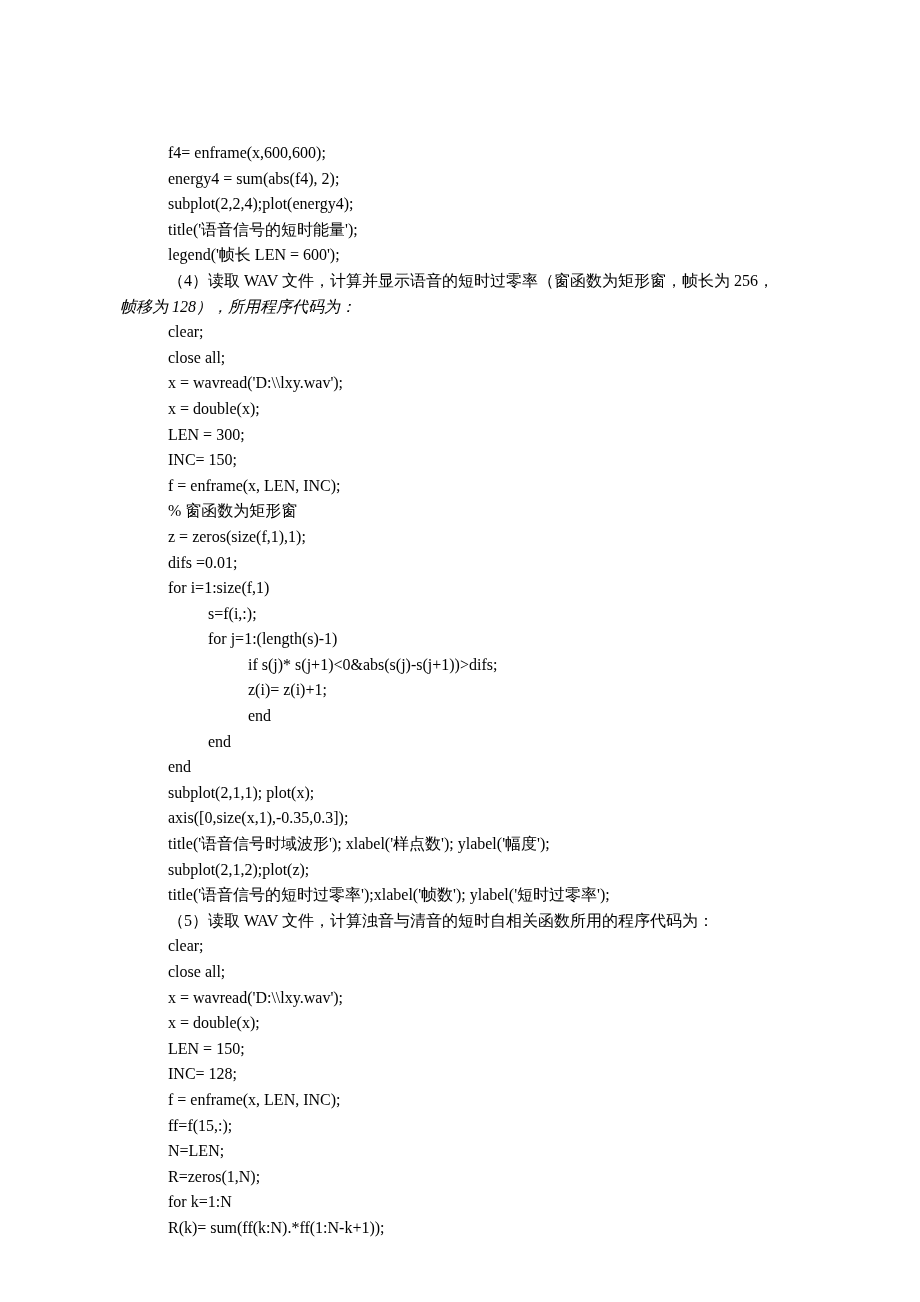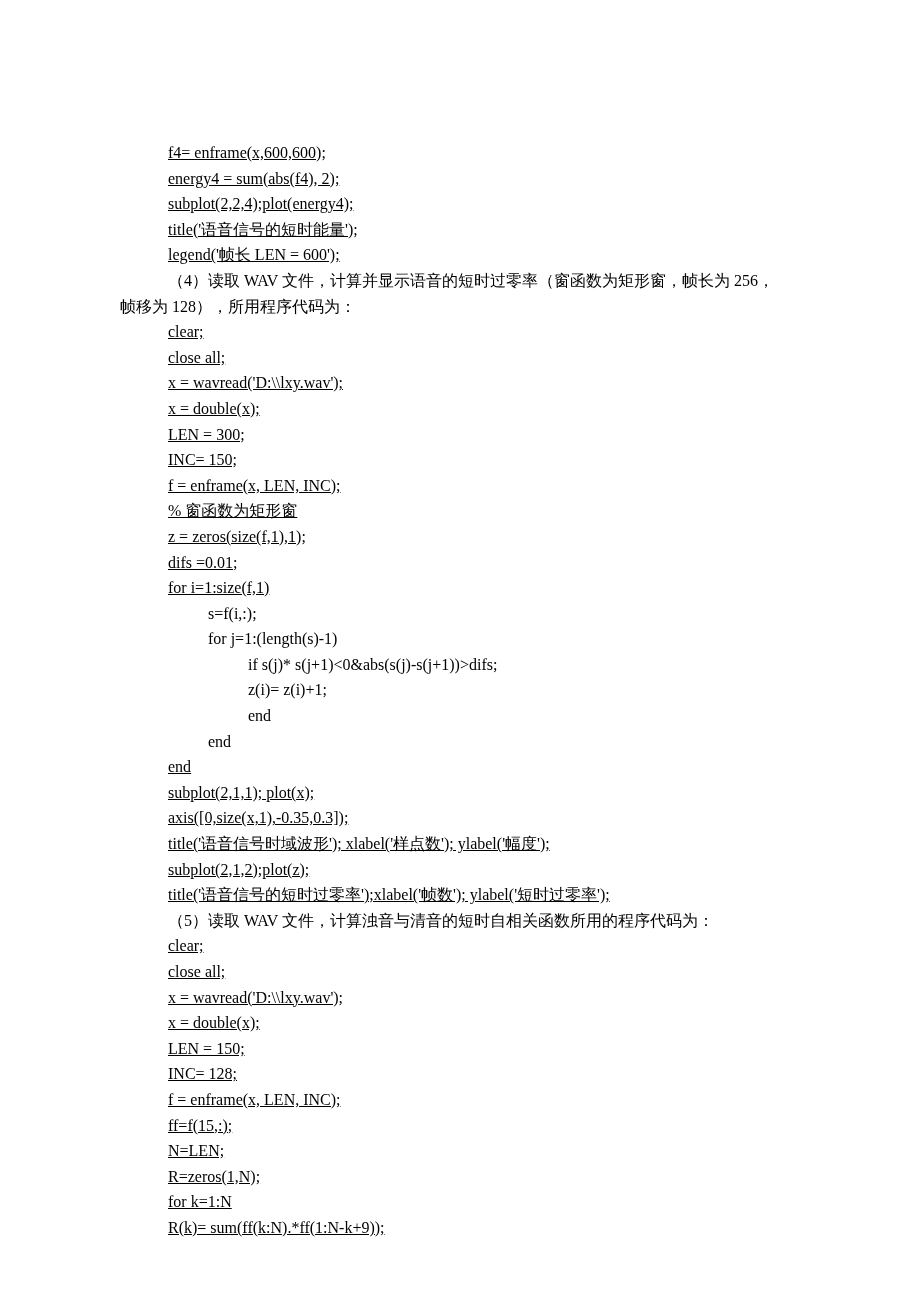--- a/index.html
+++ b/index.html
@@ -10,33 +10,33 @@
       width: 920px;
       font-size: 16px;
       line-height: 1.6;
       color: #000;
     }
     .page {
       padding: 140px 120px 80px 120px;
     }
     .code-line-indent1 {
       padding-left: 48px;
-      text-decoration: underline;
     }
     .code-line-indent2 {
       padding-left: 88px;
     }
     .code-line-indent3 {
       padding-left: 128px;
     }
     .paragraph-indent {
       padding-left: 48px;
     }
     .continuation {
       padding-left: 0;
+      font-style: italic;
     }
   </style>
 </head>
 <body>
 
 <div class="page" id="content-container">
 <div class="code-line-indent1">f4= enframe(x,600,600);</div>
     <div class="code-line-indent1">energy4 = sum(abs(f4), 2);</div>
     <div class="code-line-indent1">subplot(2,2,4);plot(energy4);</div>
     <div class="code-line-indent1">title('语音信号的短时能量');</div>
@@ -71,14 +71,14 @@
     <div class="code-line-indent1">close all;</div>
     <div class="code-line-indent1">x = wavread('D:\\lxy.wav');</div>
     <div class="code-line-indent1">x = double(x);</div>
     <div class="code-line-indent1">LEN = 150;</div>
     <div class="code-line-indent1">INC= 128;</div>
     <div class="code-line-indent1">f = enframe(x, LEN, INC);</div>
     <div class="code-line-indent1">ff=f(15,:);</div>
     <div class="code-line-indent1">N=LEN;</div>
     <div class="code-line-indent1">R=zeros(1,N);</div>
     <div class="code-line-indent1">for k=1:N</div>
-    <div class="code-line-indent1">R(k)= sum(ff(k:N).*ff(1:N-k+9));</div>
+    <div class="code-line-indent1">R(k)= sum(ff(k:N).*ff(1:N-k+1));</div>
   </div>
 
 </body></html>

